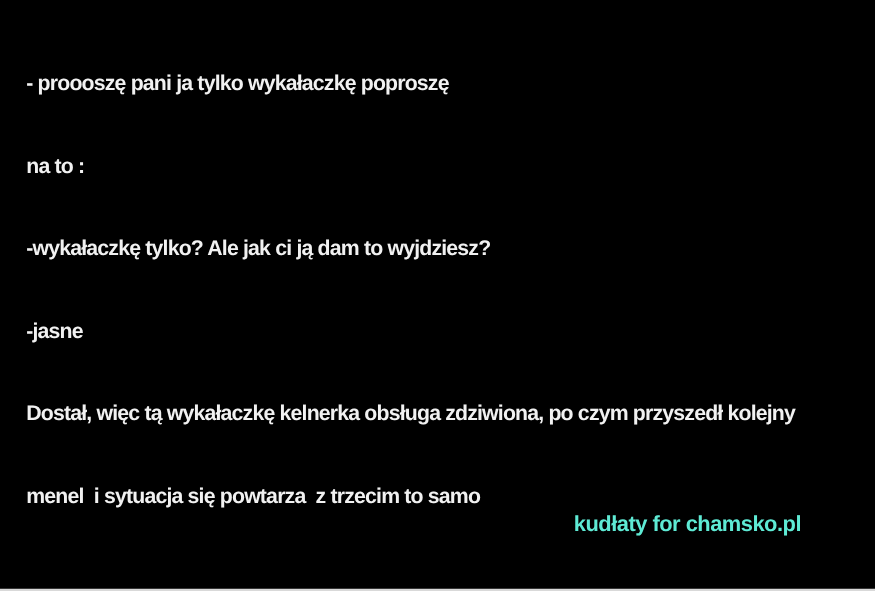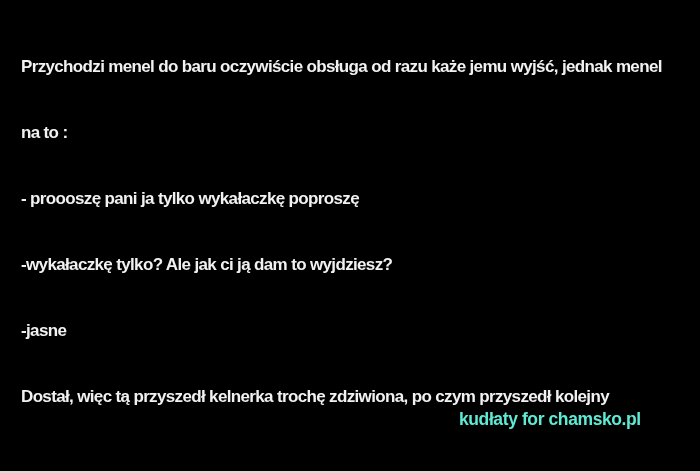--- a/index.html
+++ b/index.html
@@ -49,26 +49,26 @@
     height: 2px;
     background: #d9d9d9;
   }
 </style>
 </head>
 <body>
 
 <div class="canvas">
 
   <div class="joke-text">
-    <div class="joke-line">Przychodzi menel do baru oczywiście obsługa od razu każe jemu wyjść, jednak menel</div>
+    <div class="joke-line">- proooszę pani ja tylko wykałaczkę poproszę</div>
     <div class="joke-line">na to :</div>
-    <div class="joke-line">- proooszę pani ja tylko wykałaczkę poproszę</div>
     <div class="joke-line">-wykałaczkę tylko? Ale jak ci ją dam to wyjdziesz?</div>
     <div class="joke-line">-jasne</div>
-    <div class="joke-line">Dostał, więc tą przyszedł kelnerka trochę zdziwiona, po czym przyszedł kolejny</div>
+    <div class="joke-line">Dostał, więc tą wykałaczkę kelnerka obsługa zdziwiona, po czym przyszedł kolejny</div>
+    <div class="joke-line">menel  i sytuacja się powtarza  z trzecim to samo</div>
     
     
     
     
     
   </div>
 
   <div class="credit">kudłaty for chamsko.pl</div>
 
   <div class="bottom-edge"></div>

